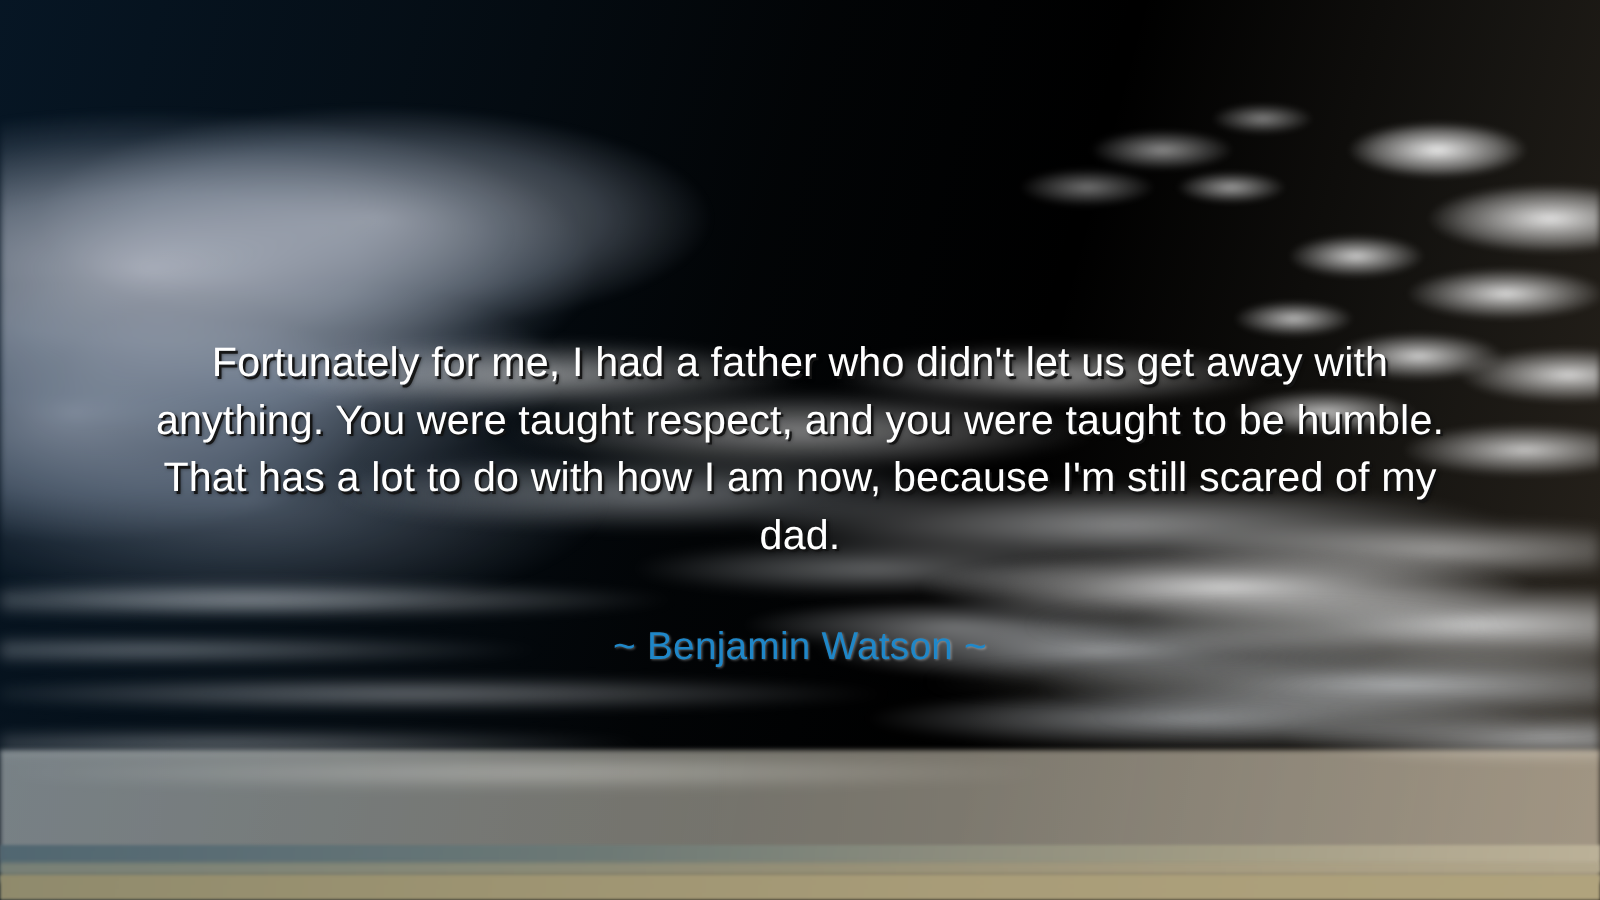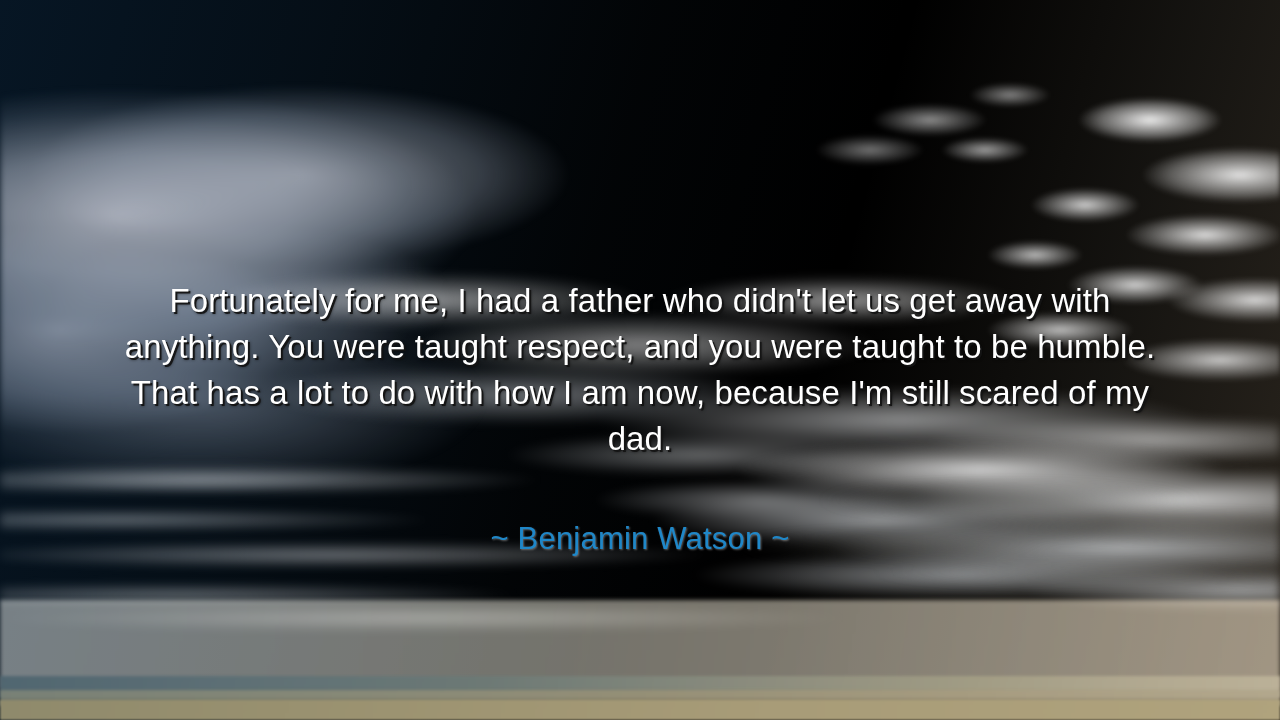--- a/index.html
+++ b/index.html
@@ -198,21 +198,21 @@
   .quote-wrap {
     position: absolute;
     left: 50%;
     transform: translateX(-50%);
     top: 262px;
     width: 1070px;
     text-align: center;
   }
 
   .quote-text {
-    margin: 16px;
+    margin: 5px;
     color: #ffffff;
     font-size: 33px;
     line-height: 46px;
     font-weight: 400;
     letter-spacing: 0.1px;
     text-shadow:
       2px 2px 0 rgba(20,20,20,0.95),
       2px 2px 3px rgba(0,0,0,0.55);
     white-space: pre-wrap;
   }

